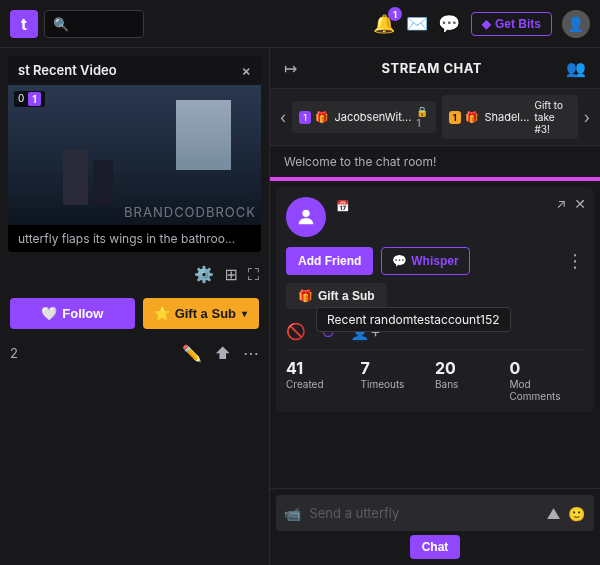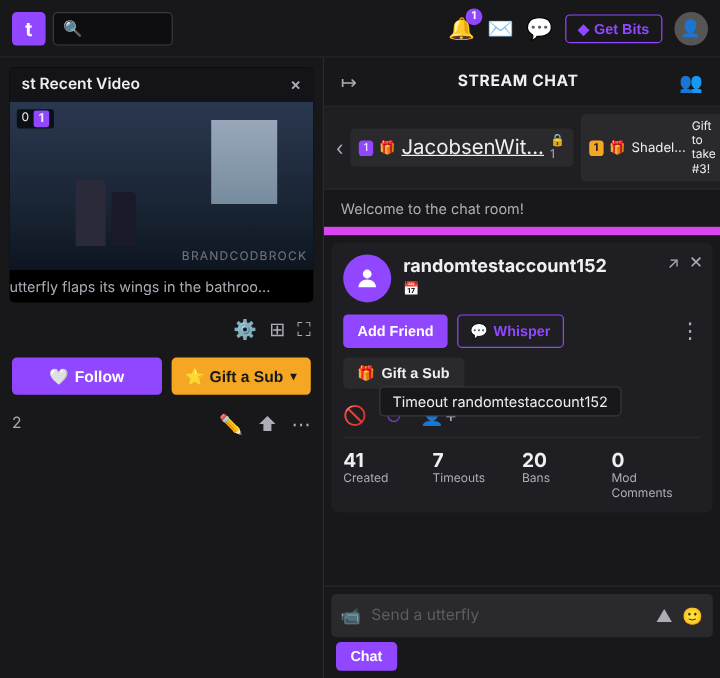--- a/index.html
+++ b/index.html
@@ -179,26 +179,26 @@
     .score-box {
       background: #9147ff;
       padding: 1px 4px;
       border-radius: 2px;
       font-size: 10px;
       font-weight: bold;
     }
     .watermark {
       position: absolute;
       bottom: 5px; right: 5px;
-      font-size: 10px;
+      font-size: 13px;
       color: rgba(255,255,255,0.4);
       letter-spacing: 1px;
     }
     .video-caption {
-      padding: 6px 0;
+      padding: 6px 10px;
       font-size: 12px;
       color: #adadb8;
       white-space: nowrap;
       overflow: hidden;
       text-overflow: ellipsis;
     }
 
     
     .video-controls {
       display: flex;
@@ -321,21 +321,21 @@
       color: #adadb8;
       font-size: 16px;
       cursor: pointer;
     }
 
     
     .welcome-msg {
       padding: 8px 14px;
       font-size: 12px;
       color: #adadb8;
-      border-bottom: 7px solid #d946ef;
+      border-bottom: 4px solid #d946ef;
       flex-shrink: 0;
     }
 
     
     .user-card {
       background: #1f1f23;
       margin: 6px;
       border-radius: 6px;
       padding: 10px;
       position: relative;
@@ -514,21 +514,21 @@
       flex: 1;
       font-size: 13px;
       color: #5c5c61;
     }
     .chat-input-end-icons {
       display: flex; gap: 8px; color: #adadb8; font-size: 14px;
     }
 
     .chat-bottom-icons {
       display: flex;
-      justify-content: flex-start;
+      justify-content: center;
       padding: 4px 4px 0;
       gap: 10px;
     }
     .chat-btn {
       background: #9147ff;
       border: none;
       border-radius: 4px;
       color: white;
       font-size: 12px;
       font-weight: 700;
@@ -623,21 +623,21 @@
       <div class="chat-header-icons">
         <span>👥</span>
       </div>
     </div>
 
     <div class="gift-row">
       <span class="gift-nav">‹</span>
       <div class="gift-card">
         <span class="gift-purple-badge">1</span>
         <span>🎁</span>
-        <span style="font-size:17px; color:#efeff1;text-decoration:underline;">JacobsenWit...</span>
+        <span style="font-size:11px; color:#efeff1;">JacobsenWit...</span>
         <span style="font-size:10px; color:#adadb8;">🔒 1</span>
       </div>
       <div class="gift-card">
         <span class="gift-badge">1</span>
         <span>🎁</span>
         <span style="font-size:11px; color:#efeff1;">Shadel...</span>
         <span style="font-size:10px; color:#efeff1;">Gift to take #3!</span>
       </div>
       <span class="gift-nav">›</span>
     </div>
@@ -646,21 +646,20 @@
 
     <div class="user-card">
       <div class="user-card-header">
         <div class="user-avatar">
           <svg width="22" height="22" viewBox="0 0 24 24" fill="white">
               <circle cx="12" cy="8" r="4"></circle>
               <path d="M4 20c0-4 3.6-7 8-7s8 3 8 7"></path>
             </svg>
         </div>
         <div class="user-info">
-          <div class="username">randomtestaccount152</div>
           <div class="user-meta">
             <span>📅</span>
           </div>
         </div>
         <div class="user-card-actions-top">
           <span class="external-link-icon">↗</span>
           <span class="close-icon">✕</span>
         </div>
       </div>
 
@@ -679,21 +678,21 @@
           <span>Gift a Sub</span>
         </button>
       </div>
 
       <div class="tooltip-row">
         <div class="mod-icons">
           <span>🚫</span>
           <span class="mod-icon-active">⏱</span>
           <span>👤+</span>
         </div>
-        <div class="tooltip-box">Timeout randomtestaccount152</div>
+        <div class="tooltip-box">Recent randomtestaccount152</div>
       </div>
 
       <div class="stats-row">
         <div class="stat-item">
           <span class="stat-num">41</span>
           <span class="stat-label">Created</span>
         </div>
         <div class="stat-item">
           <span class="stat-num">7</span>
           <span class="stat-label">Timeouts</span>

